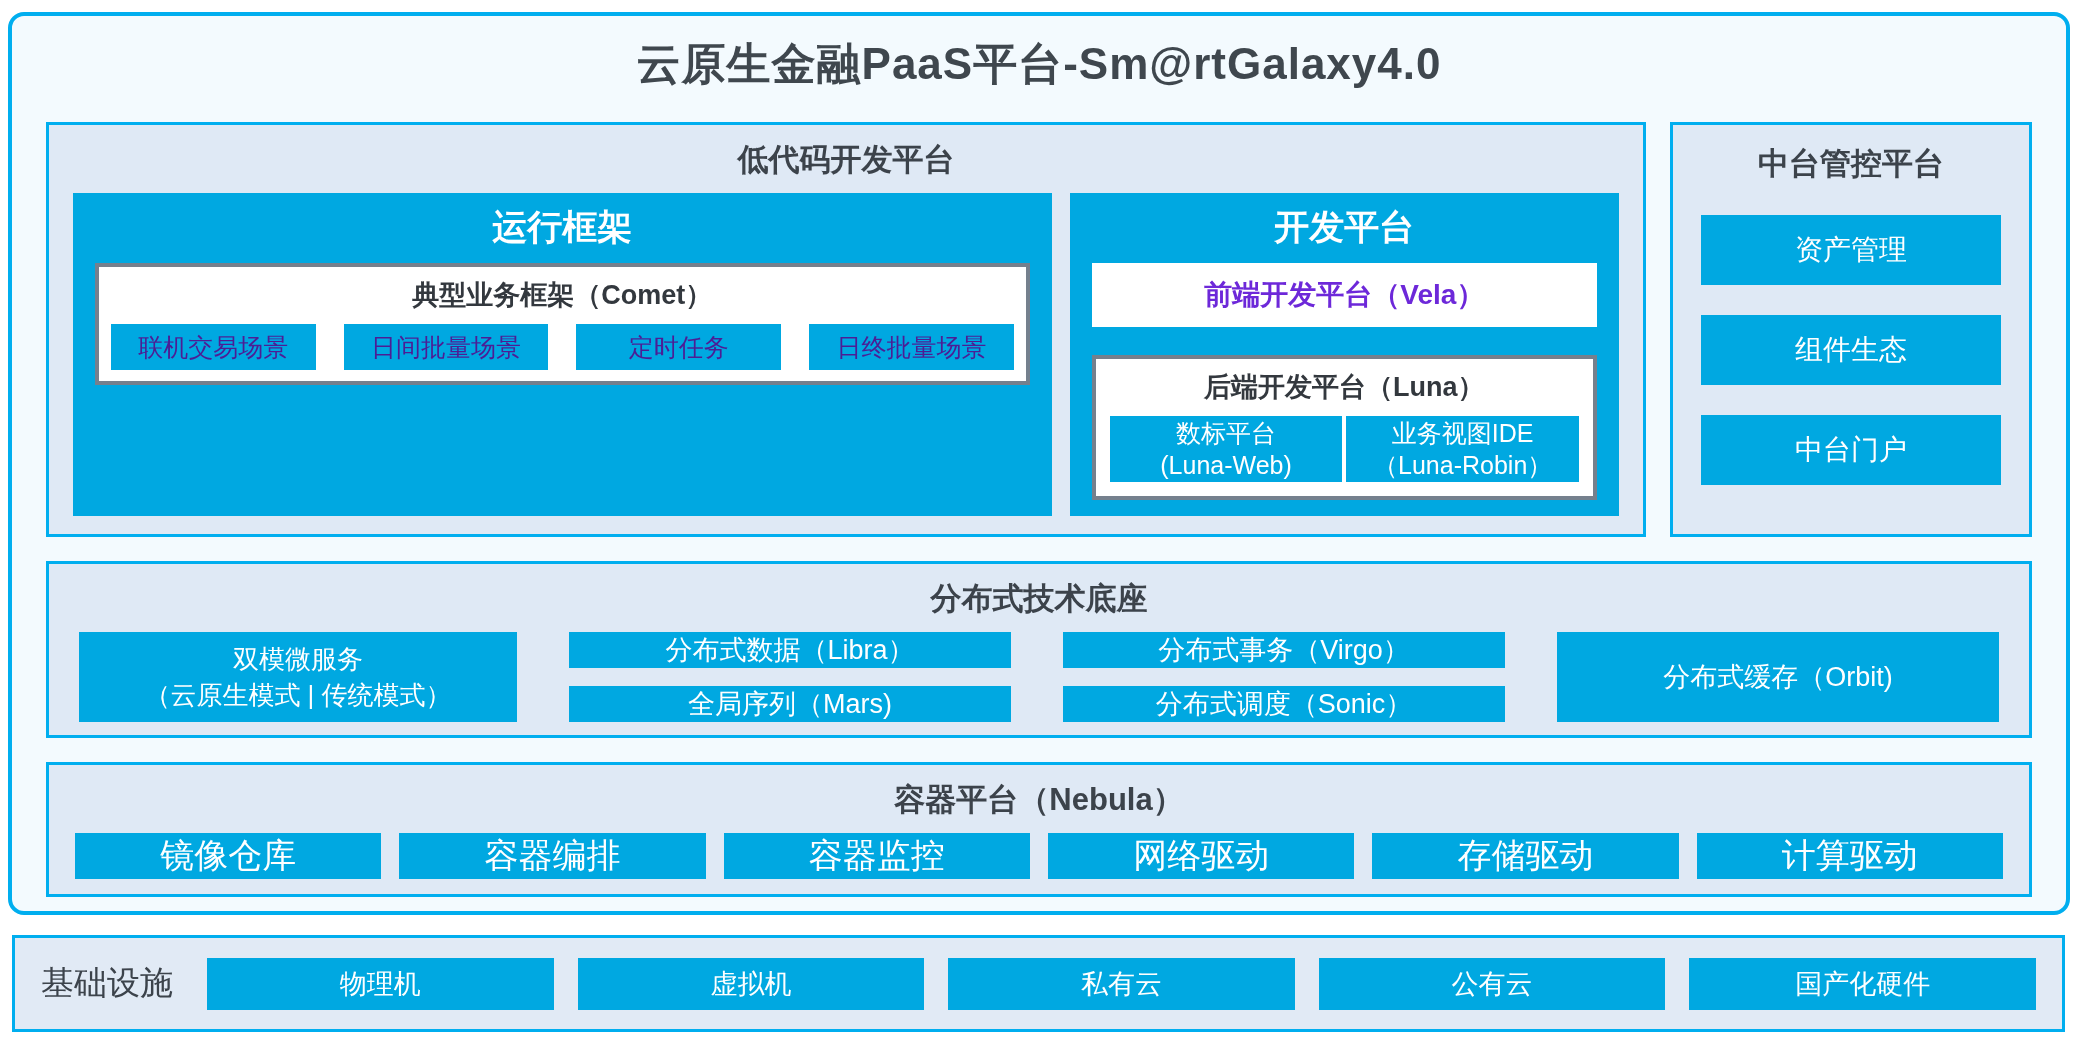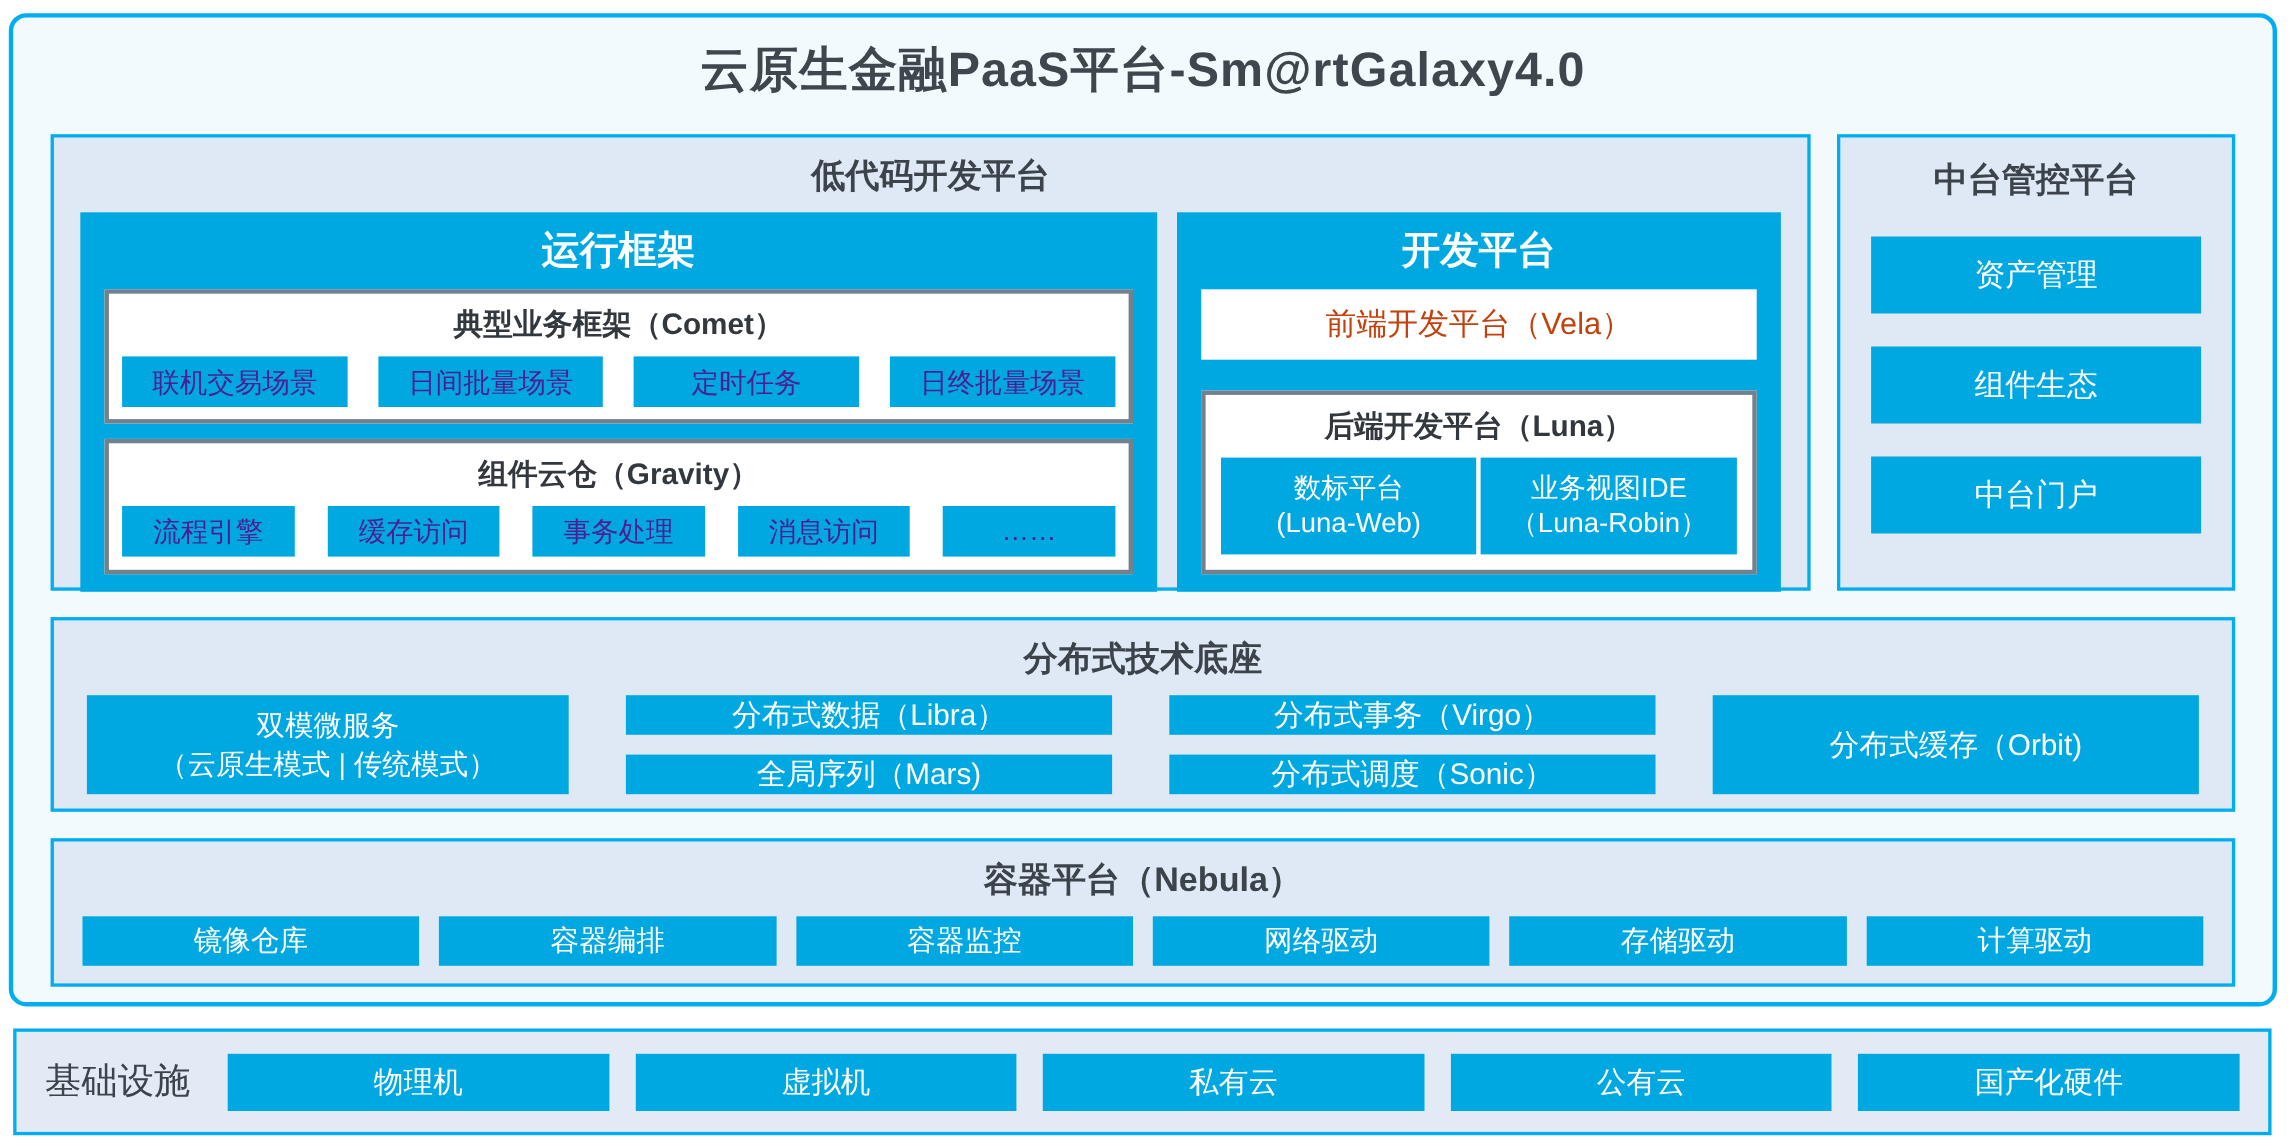--- a/index.html
+++ b/index.html
@@ -33,21 +33,21 @@
           display:flex; flex-direction:column; }
   .wbox-title { text-align:center; font-size:27px; font-weight:600; color:#33383E; padding:6px 0 11px 0; }
   .chips { display:flex; gap:28px; }
   .chip { flex:1; background:#00A8E1; color:#4c1d95; font-size:25px; height:46px;
           display:flex; align-items:center; justify-content:center; white-space:nowrap; }
   .box-comet { height:122px; }
   .box-gravity { flex:1; margin-top:14px; }
   .box-gravity .chips { gap:30px; }
 
   .vela-box { background:#ffffff; height:64px; display:flex; align-items:center; justify-content:center;
-              font-size:28px; font-weight:400; color:#c2410c; }
+              font-size:28px; font-weight:700; color:#6d28d9; }
   .luna-box { margin-top:28px; flex:1; background:#ffffff; border:4px solid #75808D;
               padding:4px 14px 14px 14px; display:flex; flex-direction:column; }
   .luna-chips { flex:1; display:flex; gap:4px; }
   .chip-2line { flex:1; background:#00A8E1; color:#ffffff; font-size:25px; line-height:1.3;
                 display:flex; flex-direction:column; align-items:center; justify-content:center;
                 text-align:center; white-space:nowrap; }
 
   
   .midplat { width:362px; display:flex; flex-direction:column; padding:8px 28px 0 28px; }
   .mid-btn { height:70px; margin-top:30px; background:#00A8E1; color:#ffffff; font-size:28px;
@@ -60,21 +60,21 @@
   .dual-btn { width:438px; background:#00A8E1; color:#ffffff; font-size:26px; line-height:1.4;
               display:flex; flex-direction:column; align-items:center; justify-content:center;
               text-align:center; white-space:nowrap; }
   .dist-col { flex:1; display:flex; flex-direction:column; gap:18px; }
   .dist-btn { flex:1; background:#00A8E1; color:#ffffff; font-size:27px;
               display:flex; align-items:center; justify-content:center; white-space:nowrap; }
 
   
   .containerp { margin-top:24px; height:135px; display:flex; flex-direction:column; padding:4px 26px 16px 26px; }
   .cont-row { flex:1; display:flex; gap:18px; }
-  .cont-btn { flex:1; background:#00A8E1; color:#ffffff; font-size:26px;
+  .cont-btn { flex:1; background:#00A8E1; color:#ffffff; font-size:34px;
               display:flex; align-items:center; justify-content:center; white-space:nowrap; }
 
   
   .infra { position:absolute; left:12px; top:935px; width:2053px; height:97px;
            border:3px solid #00AEEF; background:#E1EAF5;
            display:flex; align-items:center; padding:0 26px; gap:24px; }
   .infra-label { font-size:33px; font-weight:400; color:#3C434B; white-space:nowrap; margin-right:10px; }
   .infra-btn { flex:1; height:52px; background:#00A8E1; color:#ffffff; font-size:27px;
                display:flex; align-items:center; justify-content:center; white-space:nowrap; }
 </style>
@@ -95,30 +95,20 @@
 
           <div class="panel panel-runtime">
             <div class="panel-title">运行框架</div>
             <div class="wbox box-comet">
               <div class="wbox-title">典型业务框架（Comet）</div>
               <div class="chips">
                 <div class="chip">联机交易场景</div>
                 <div class="chip">日间批量场景</div>
                 <div class="chip">定时任务</div>
                 <div class="chip">日终批量场景</div>
-              </div>
-            </div>
-            <div class="wbox box-gravity">
-              <div class="wbox-title">组件云仓（Gravity）</div>
-              <div class="chips">
-                <div class="chip">流程引擎</div>
-                <div class="chip">缓存访问</div>
-                <div class="chip">事务处理</div>
-                <div class="chip">消息访问</div>
-                <div class="chip">……</div>
               </div>
             </div>
           </div>
 
           <div class="panel panel-dev">
             <div class="panel-title">开发平台</div>
             <div class="vela-box">前端开发平台（Vela）</div>
             <div class="luna-box">
               <div class="wbox-title">后端开发平台（Luna）</div>
               <div class="luna-chips">

